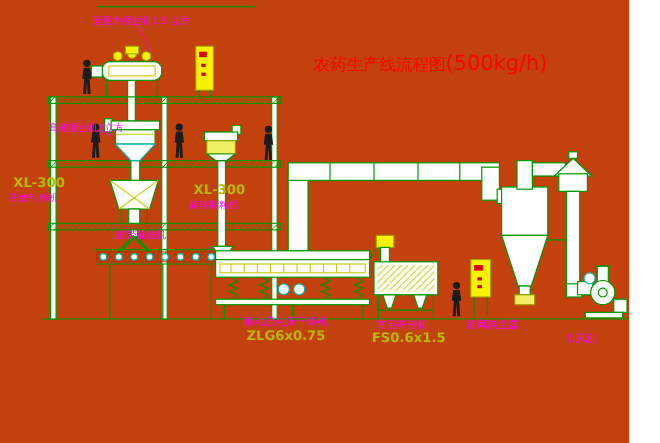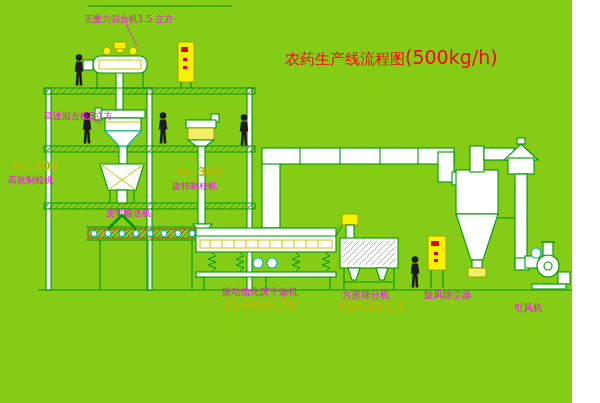--- a/index.html
+++ b/index.html
@@ -1,16 +1,16 @@
 <!DOCTYPE html>
 <html><head>
 <meta charset="utf-8">
 <style>
   html,body{margin:0;padding:0;background:#fff;}
-  .stage{position:relative;width:572px;height:403px;background:#84cc16;overflow:hidden;}
+  .stage{position:relative;width:572px;height:403px;background:#c2410c;overflow:hidden;}
   svg{display:block;}
   text{font-family:"DejaVu Sans",sans-serif;}
   .g{stroke:#009900;fill:none;stroke-width:1.1;}
   .gf{fill:#ffffff;stroke:#009900;stroke-width:1.1;}
   .gt{stroke:#009900;fill:none;stroke-width:2.6;}
   .y{stroke:#c8c800;fill:none;stroke-width:1;}
   .yf{fill:#f2ee66;stroke:#a0a000;stroke-width:1;}
   .yf2{fill:#f6f200;stroke:#a0a000;stroke-width:1;}
   .c{stroke:#00b4b4;fill:#ffffff;stroke-width:1.1;}
   .person{fill:#1c1c1c;stroke:none;}

